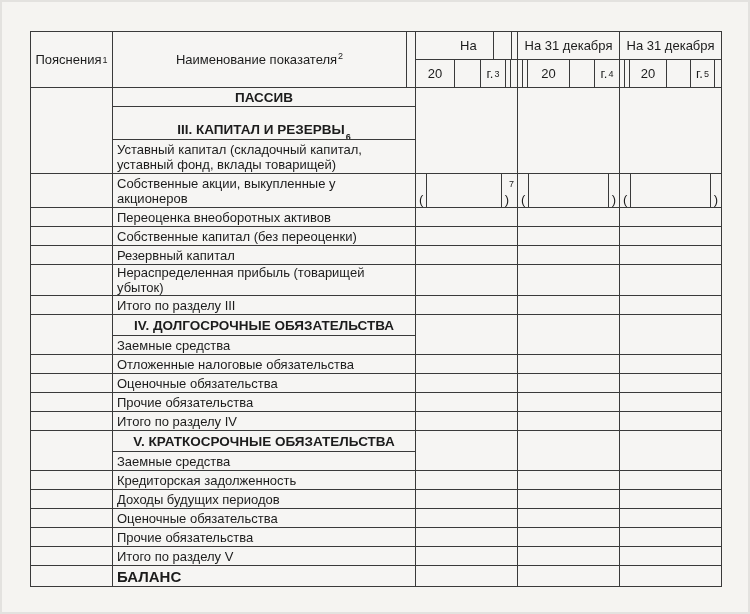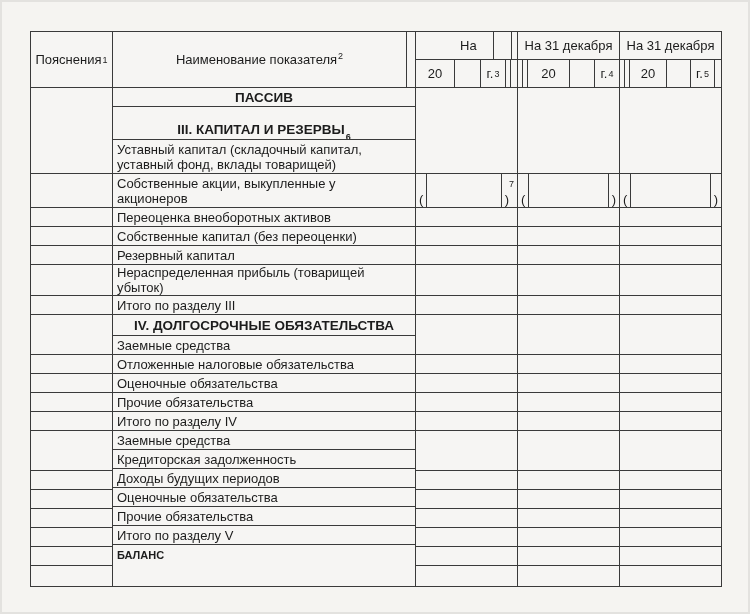--- a/index.html
+++ b/index.html
@@ -44,21 +44,21 @@
   .b.pl{justify-content:flex-start; padding-left:4px;}
   .w5{width:5px;} .w6{width:6px;} .w24{width:24px;} .w25{width:25px;} .w26{width:26px;} .w38{width:38px;margin-left:40px;}
   sup{font-size:9px; line-height:0; margin-left:1px; vertical-align:super;}
 
   
   .col-body{display:flex; flex-direction:column; flex:1;}
   .cell{box-sizing:border-box; font-size:13px; overflow:hidden;}
   .cell + .cell{border-top:1px solid #3a3a3a;}
   .k-item,.k-balance{display:flex; align-items:center; padding:0 4px; line-height:15px;}
   .k-item span,.k-balance span{white-space:pre-line;}
-  .k-balance{font-weight:bold; font-size:11px;}
+  .k-balance{font-weight:bold; font-size:15px;}
   .k-title,.k-section{display:flex; align-items:center; justify-content:center; text-align:center; font-weight:bold; font-size:13.5px;}
   .k-section_tall{display:flex; align-items:flex-end; justify-content:center; text-align:center; font-weight:bold; font-size:13.5px; padding-bottom:2px;}
   .paren-cell{display:flex; align-items:stretch; padding:0 3px;}
   .paren{align-self:flex-end; line-height:14px; font-size:13px;}
   .paren-box{flex:1; border-left:1px solid #3a3a3a; border-right:1px solid #3a3a3a; margin:0 3px; height:100%;}
   .paren-sup{align-self:flex-start; font-size:9px; margin-top:5px;}
 </style>
 </head>
 <body>
 
@@ -144,20 +144,23 @@
         </div>
         <div class="cell k-item" style="height: 19px;">
           <span>Оценочные обязательства</span>
         </div>
         <div class="cell k-item" style="height: 19px;">
           <span>Прочие обязательства</span>
         </div>
         <div class="cell k-item" style="height: 19px;">
           <span>Итого по разделу IV</span>
         </div>
+        <div class="cell k-section" style="height: 21px;">
+          <span>V. КРАТКОСРОЧНЫЕ ОБЯЗАТЕЛЬСТВА</span>
+        </div>
         <div class="cell k-item" style="height: 19px;">
           <span>Заемные средства</span>
         </div>
         <div class="cell k-item" style="height: 19px;">
           <span>Кредиторская задолженность</span>
         </div>
         <div class="cell k-item" style="height: 19px;">
           <span>Доходы будущих периодов</span>
         </div>
         <div class="cell k-item" style="height: 19px;">

